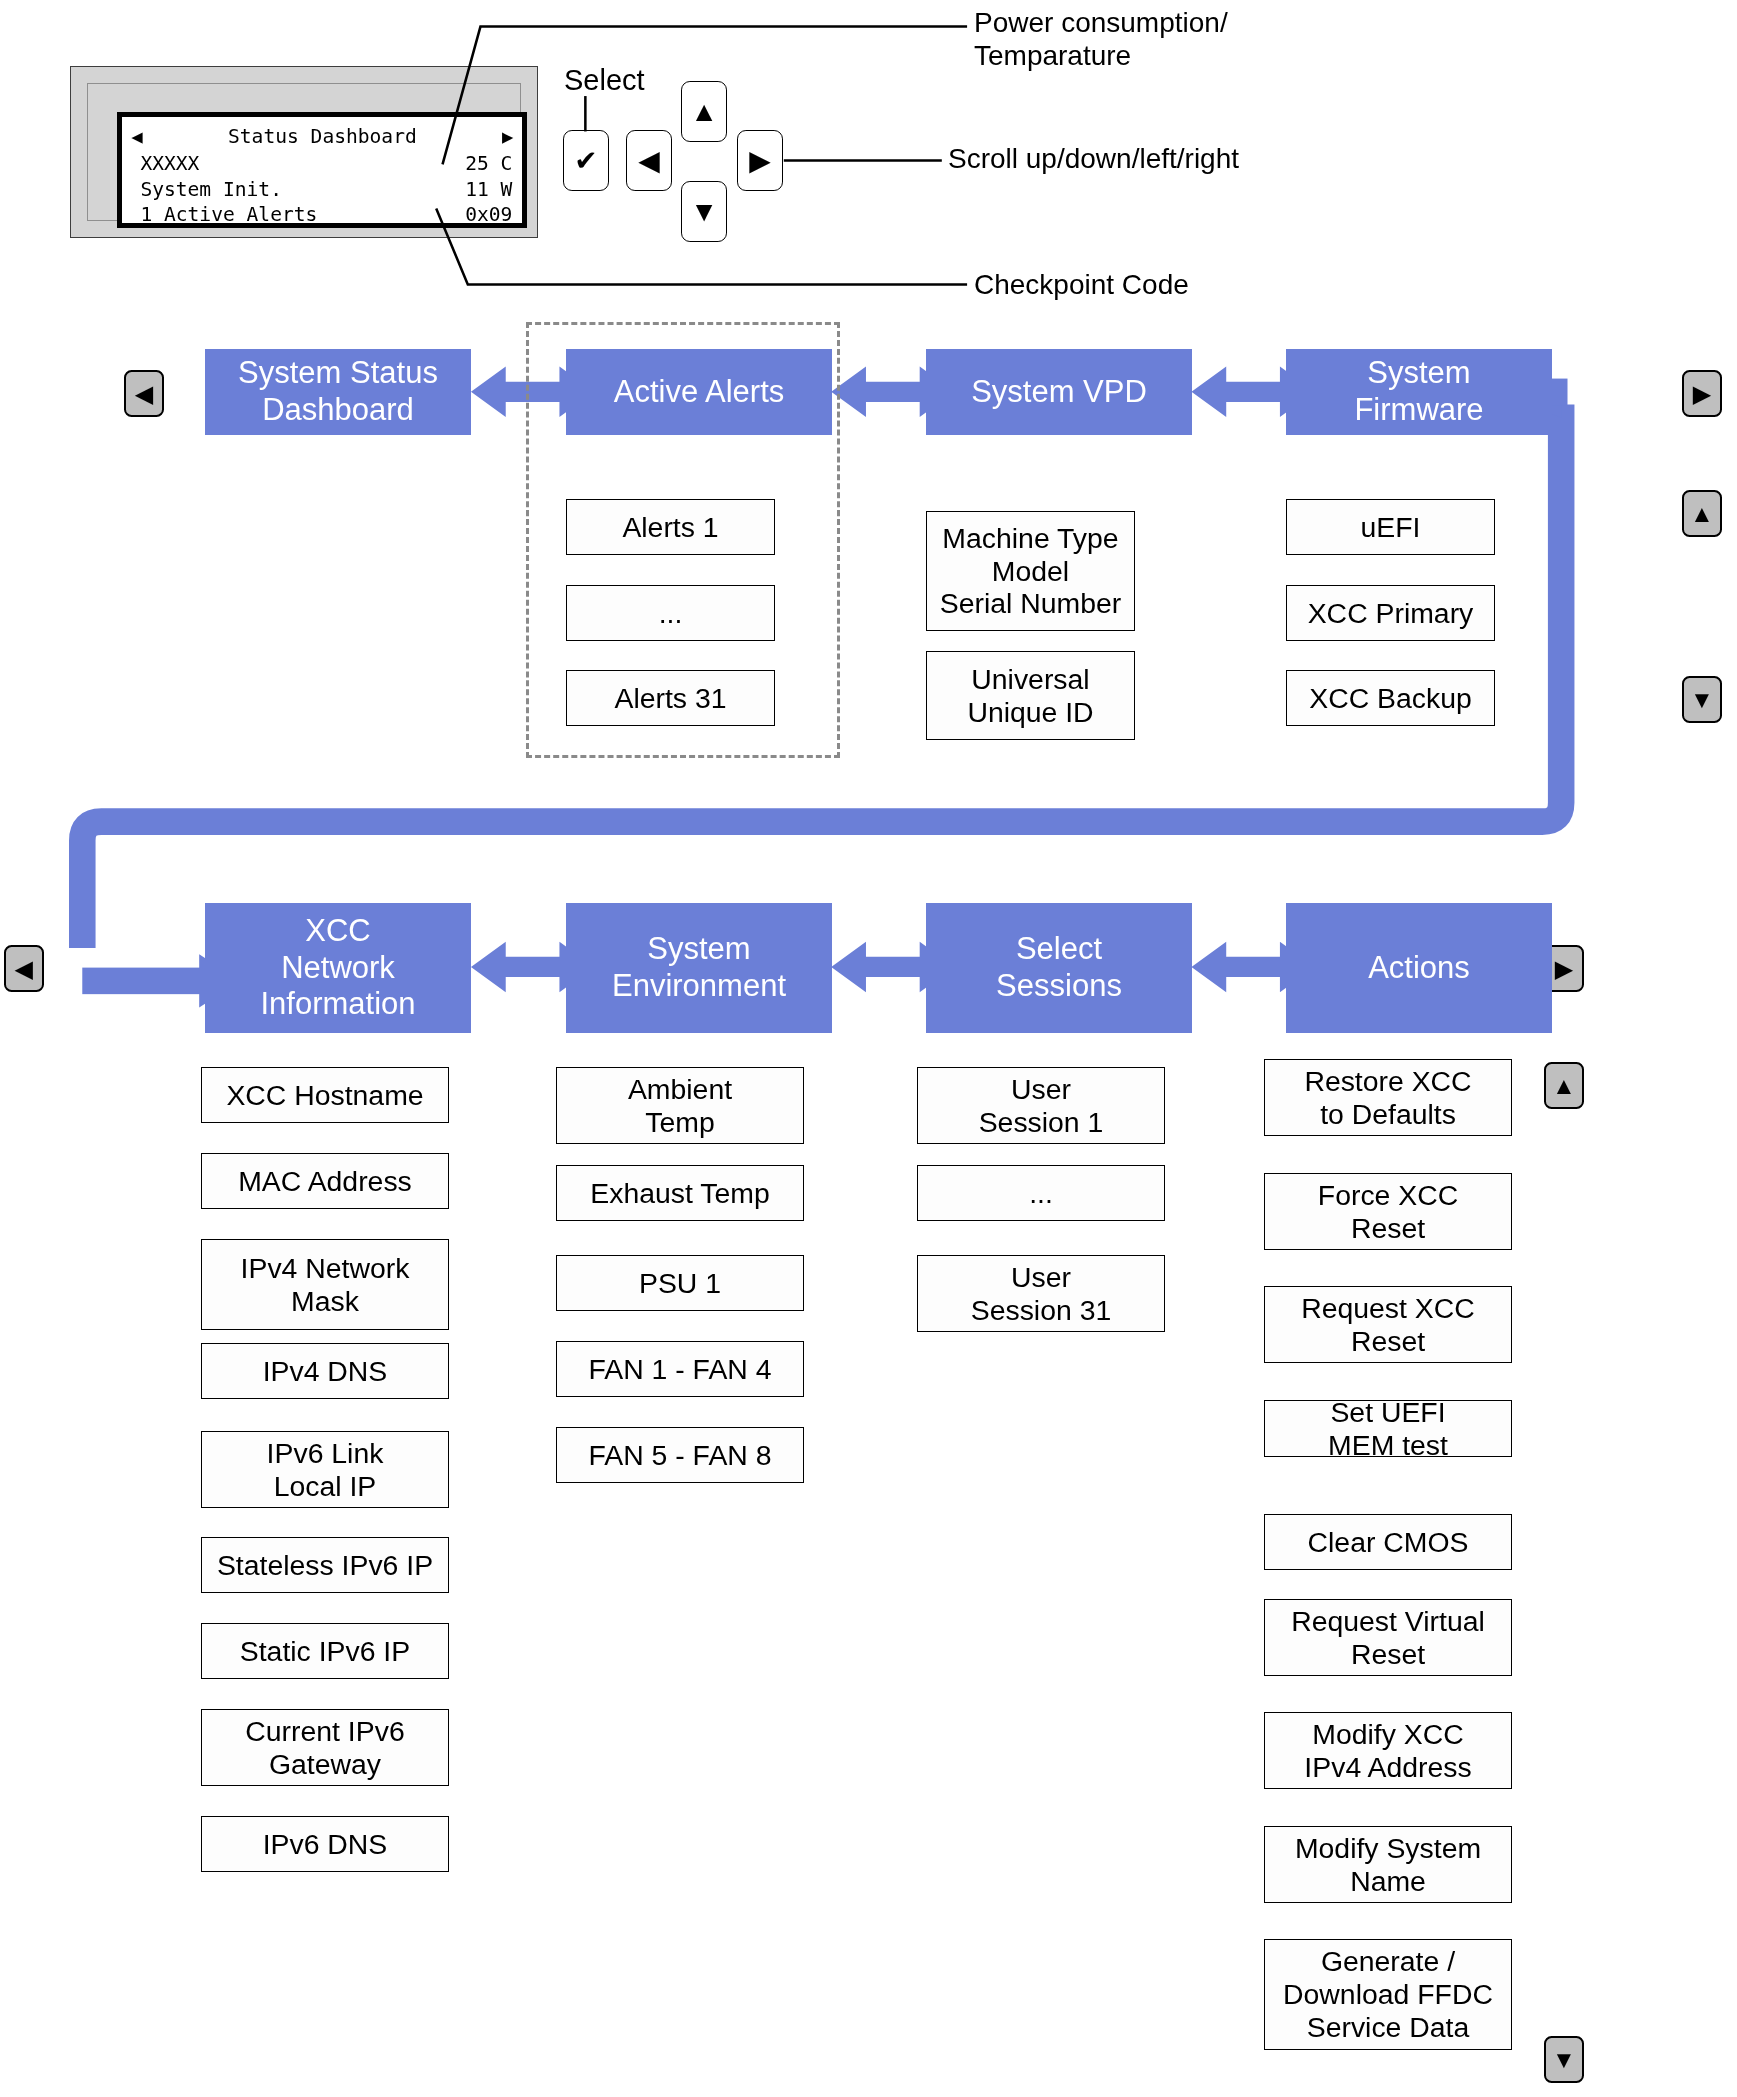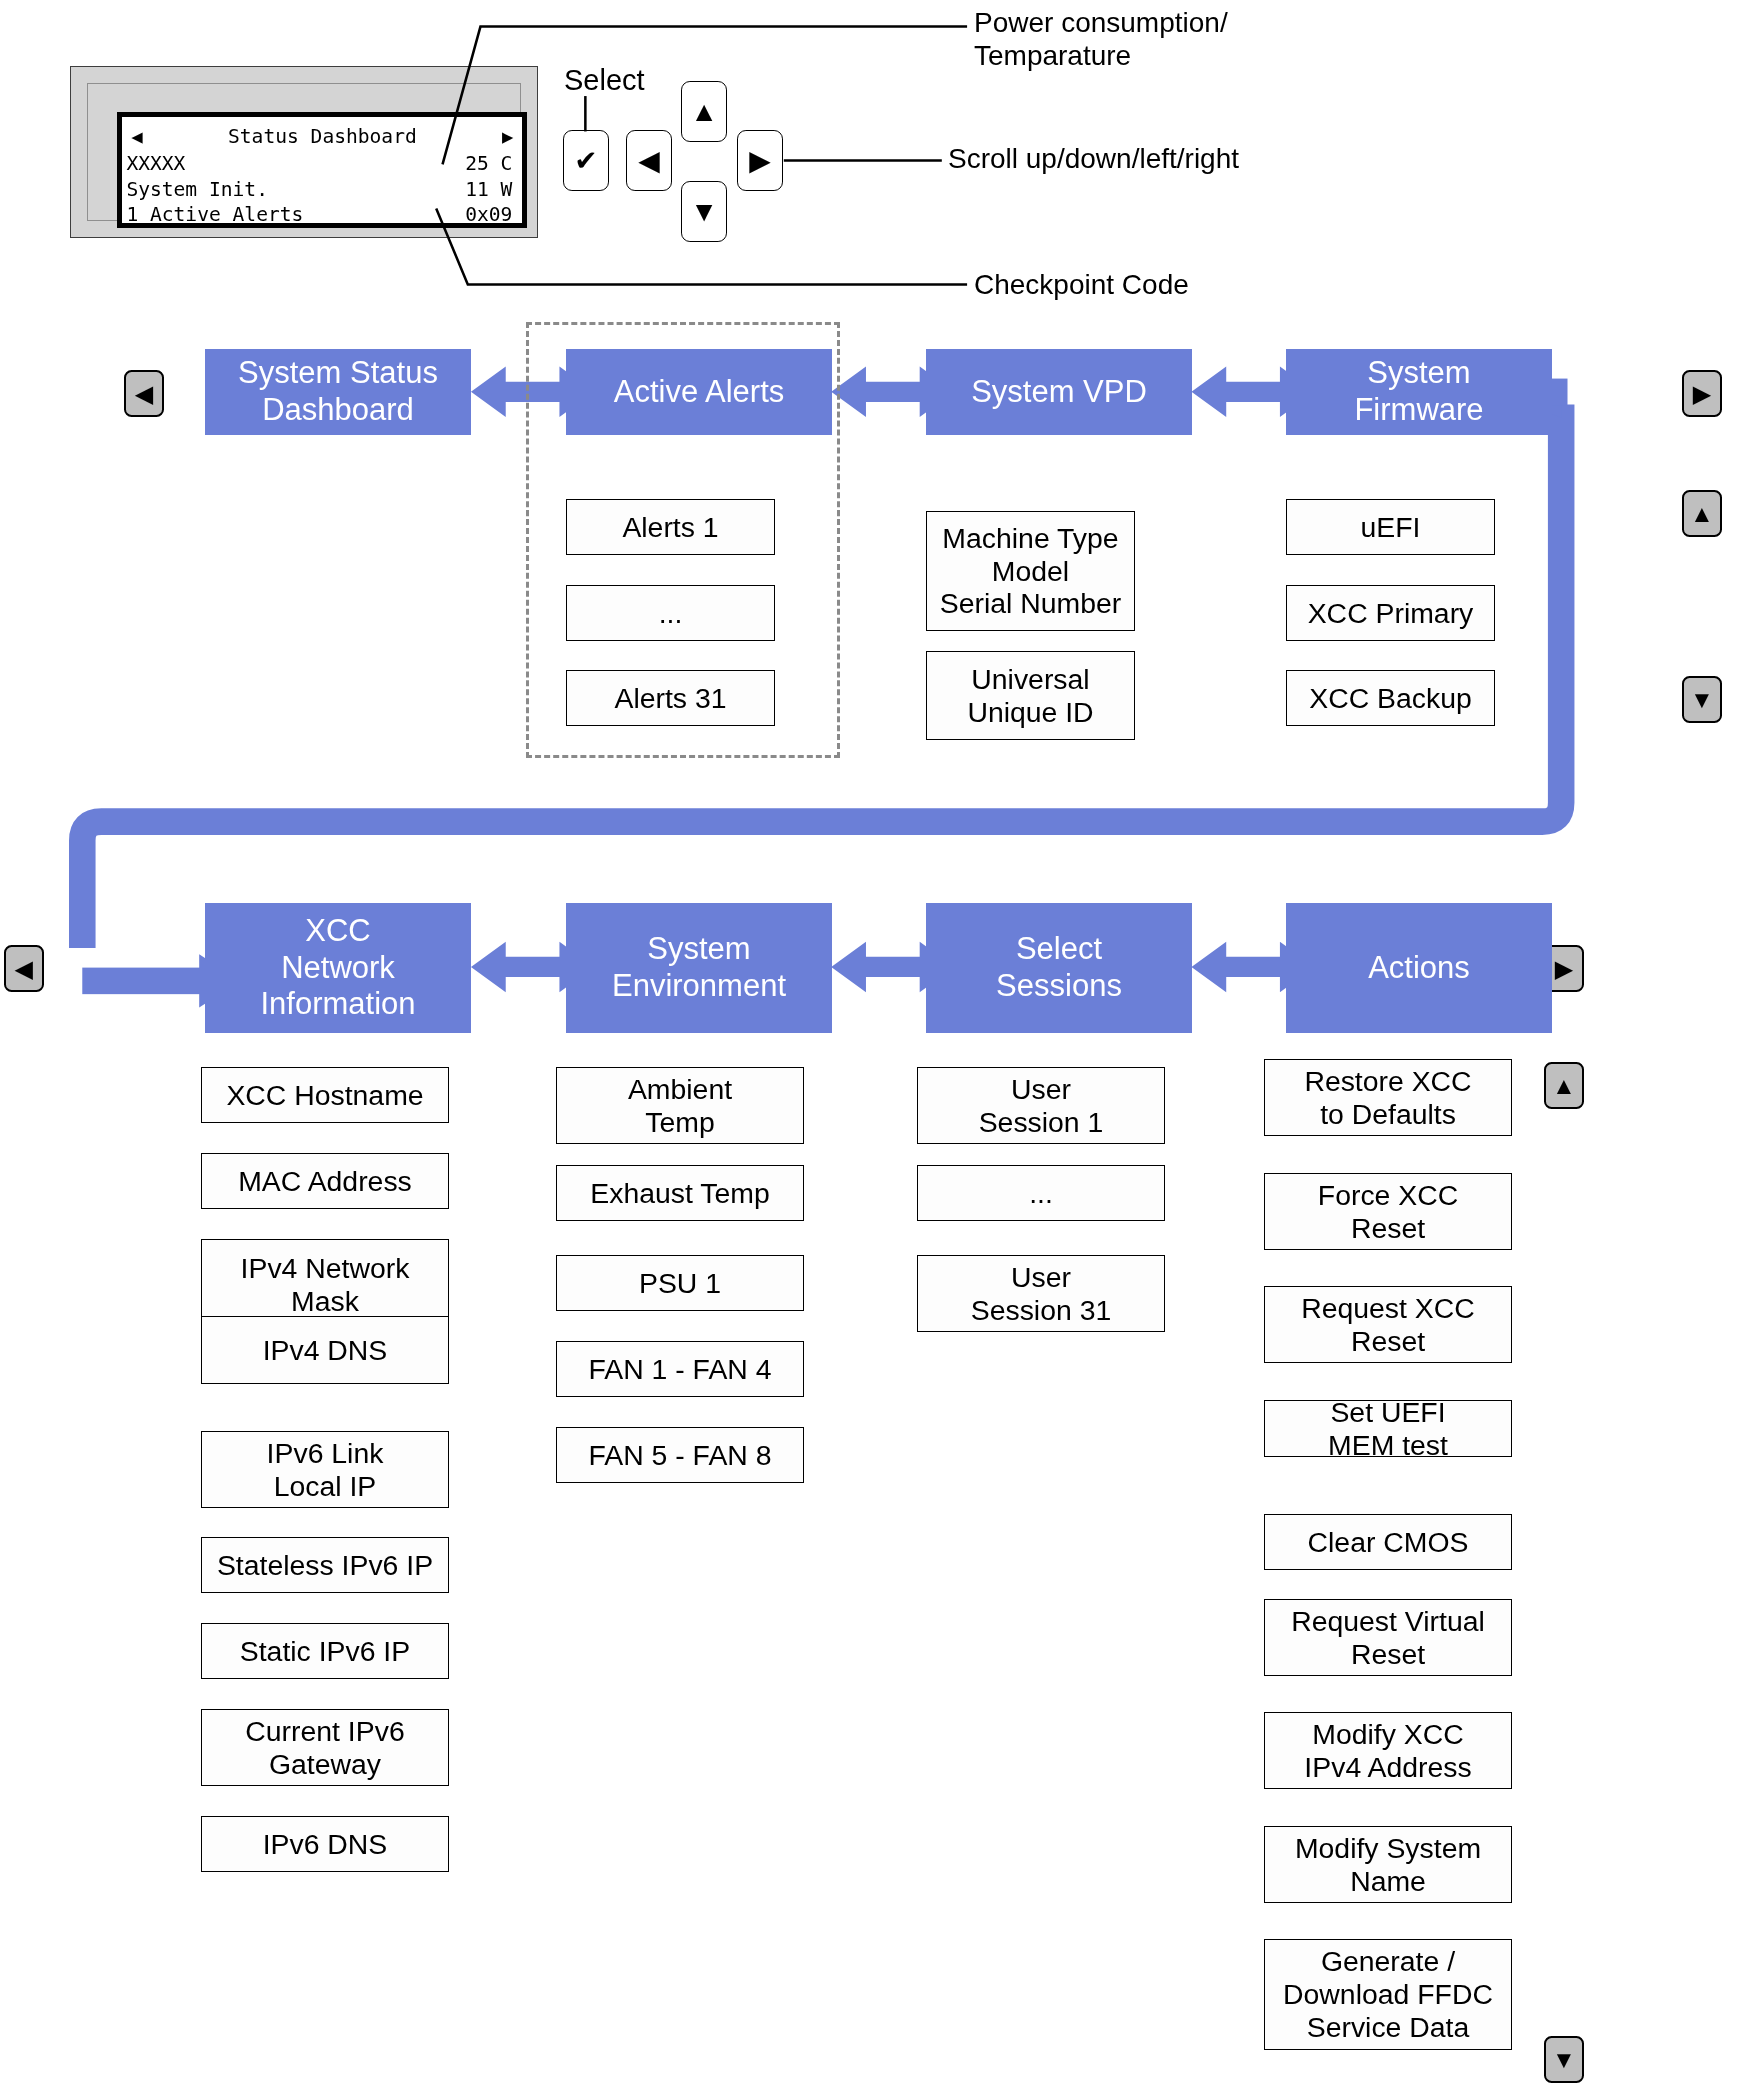--- a/index.html
+++ b/index.html
@@ -13,21 +13,21 @@
   #lcd-bezel{position:absolute;left:16.4px;top:16.4px;right:16.4px;bottom:16.4px;
     background:#d4d4d4;border:1.9px solid #8f8f8f;box-sizing:border-box;}
   #lcd-screen{position:absolute;left:29px;top:28px;width:410px;height:116px;
     background:#ffffff;border:5.7px solid #000;box-sizing:border-box;}
   .lcd-txt{font-family:"DejaVu Sans Mono","Liberation Mono",monospace;
     font-size:19.6px;letter-spacing:0px;color:#000;white-space:pre;}
   #lcd-titlerow{position:absolute;left:8.9px;top:5px;right:8.9px;height:28px;
     display:flex;align-items:center;justify-content:space-between;}
   #lcd-title{flex:1;text-align:center;}
   .lcd-tri{font-size:19px;line-height:1;}
-  .lcd-line{position:absolute;left:4px;right:10px;
+  .lcd-line{position:absolute;left:18px;right:10px;
     display:flex;justify-content:space-between;}
   #lcd-l1{top:35px;} #lcd-l2{top:61px;} #lcd-l3{top:86px;}
 
   
   .ctl-btn{position:absolute;width:46px;height:61px;border:1.9px solid #000;
     border-radius:8.9px;background:#fff;box-sizing:border-box;
     display:flex;align-items:center;justify-content:center;}
   .ctl-btn span{font-size:28px;line-height:1;color:#000;}
   #btn-select{left:563px;top:130px;}
   #btn-up{left:681px;top:81px;}
@@ -239,21 +239,21 @@
 </div>
 
 <div class="item" style="left:201px;top:1067px;width:248px;height:56px;">XCC Hostname</div>
 <div class="item" style="left:201px;top:1153px;width:248px;height:56px;">MAC Address</div>
 <div class="item" style="left:201px;top:1239px;width:248px;height:91px;">
   <div>
       <div>IPv4 Network</div>
        <div>Mask</div>
     </div>
 </div>
-<div class="item" style="left:201px;top:1316px;width:248px;height:68px;">IPv4 DNS</div>
+<div class="item" style="left:201px;top:1343px;width:248px;height:56px;">IPv4 DNS</div>
 <div class="item" style="left:201px;top:1431px;width:248px;height:77px;">
   <div>
       <div>IPv6 Link</div>
        <div>Local IP</div>
     </div>
 </div>
 <div class="item" style="left:201px;top:1537px;width:248px;height:56px;">Stateless IPv6 IP</div>
 <div class="item" style="left:201px;top:1623px;width:248px;height:56px;">Static IPv6 IP</div>
 <div class="item" style="left:201px;top:1709px;width:248px;height:77px;">
   <div>

